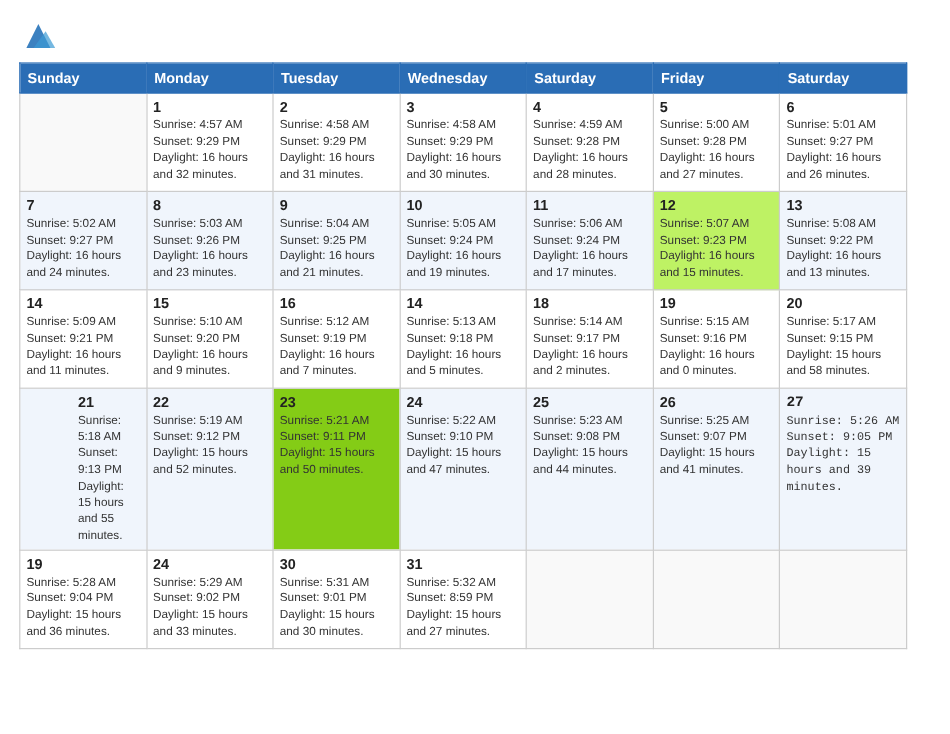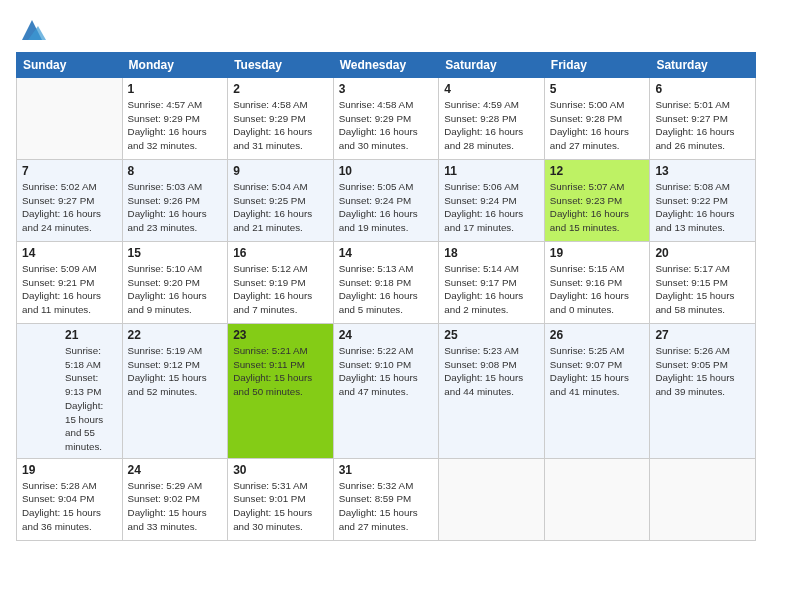--- a/index.html
+++ b/index.html
@@ -240,21 +240,21 @@
             <div class="day-info">Sunrise: 5:22 AM<br>Sunset: 9:10 PM<br>Daylight: 15 hours and 47 minutes.</div>
           </td>
           <td style="background: rgb(240, 245, 252);">
             <span class="day-number">25</span>
             <div class="day-info">Sunrise: 5:23 AM<br>Sunset: 9:08 PM<br>Daylight: 15 hours and 44 minutes.</div>
           </td>
           <td style="background: rgb(240, 245, 252);">
             <span class="day-number">26</span>
             <div class="day-info">Sunrise: 5:25 AM<br>Sunset: 9:07 PM<br>Daylight: 15 hours and 41 minutes.</div>
           </td>
-          <td style="background: rgb(240, 245, 252);">
+          <td style="background: rgb(240, 245, 252); font-family: Liberation Mono, monospace;">
             <span class="day-number">27</span>
             <div class="day-info">Sunrise: 5:26 AM<br>Sunset: 9:05 PM<br>Daylight: 15 hours and 39 minutes.</div>
           </td>
         </tr>
         <tr>
           <td>
             <span class="day-number">19</span>
             <div class="day-info">Sunrise: 5:28 AM<br>Sunset: 9:04 PM<br>Daylight: 15 hours and 36 minutes.</div>
           </td>
           <td>

